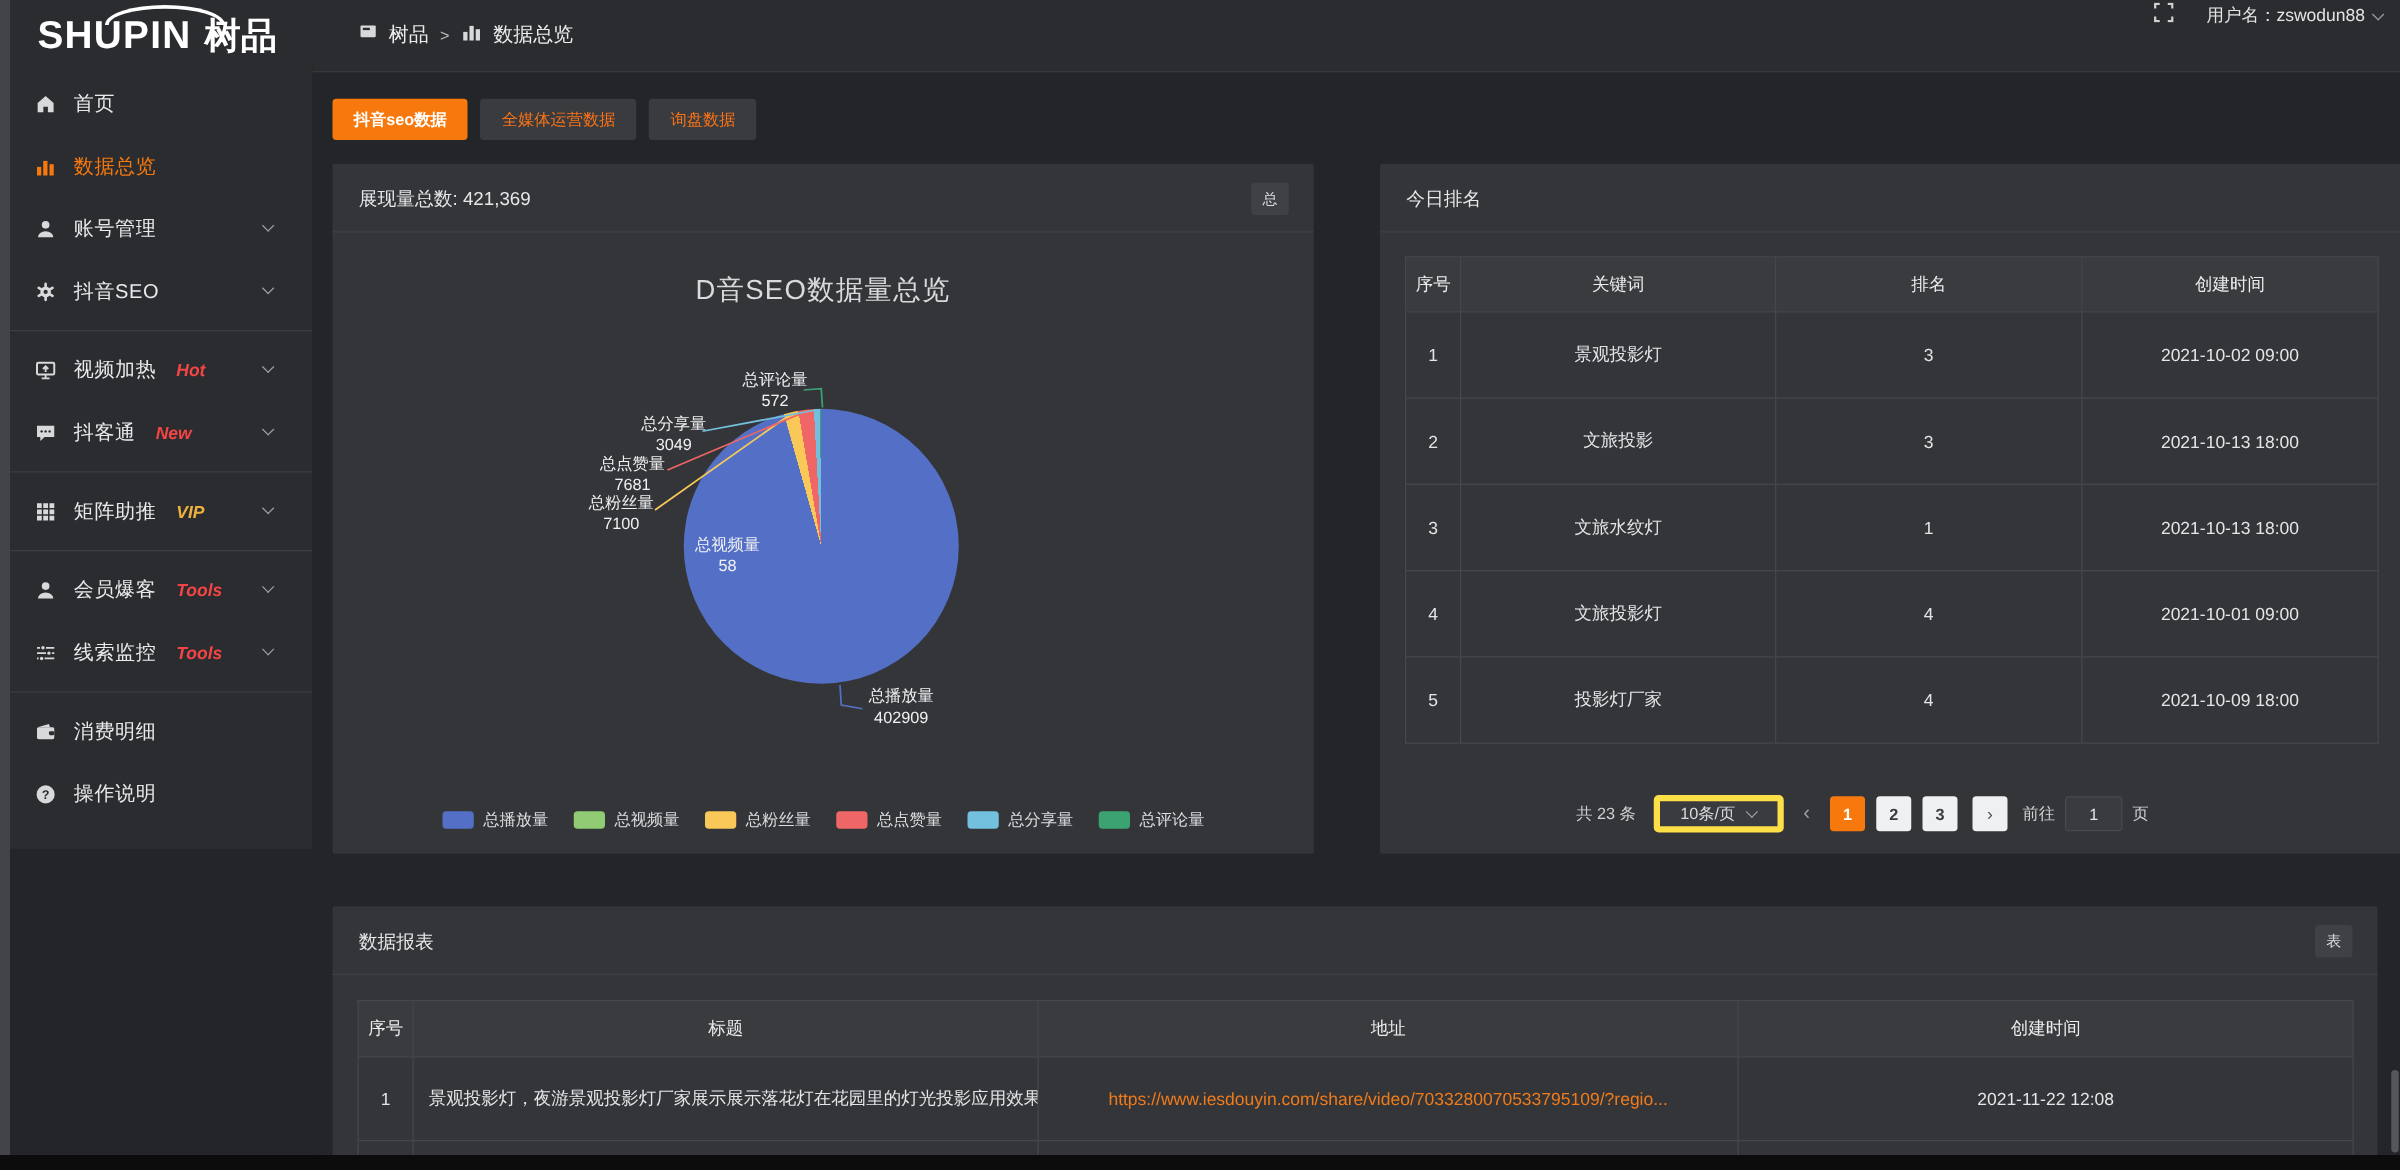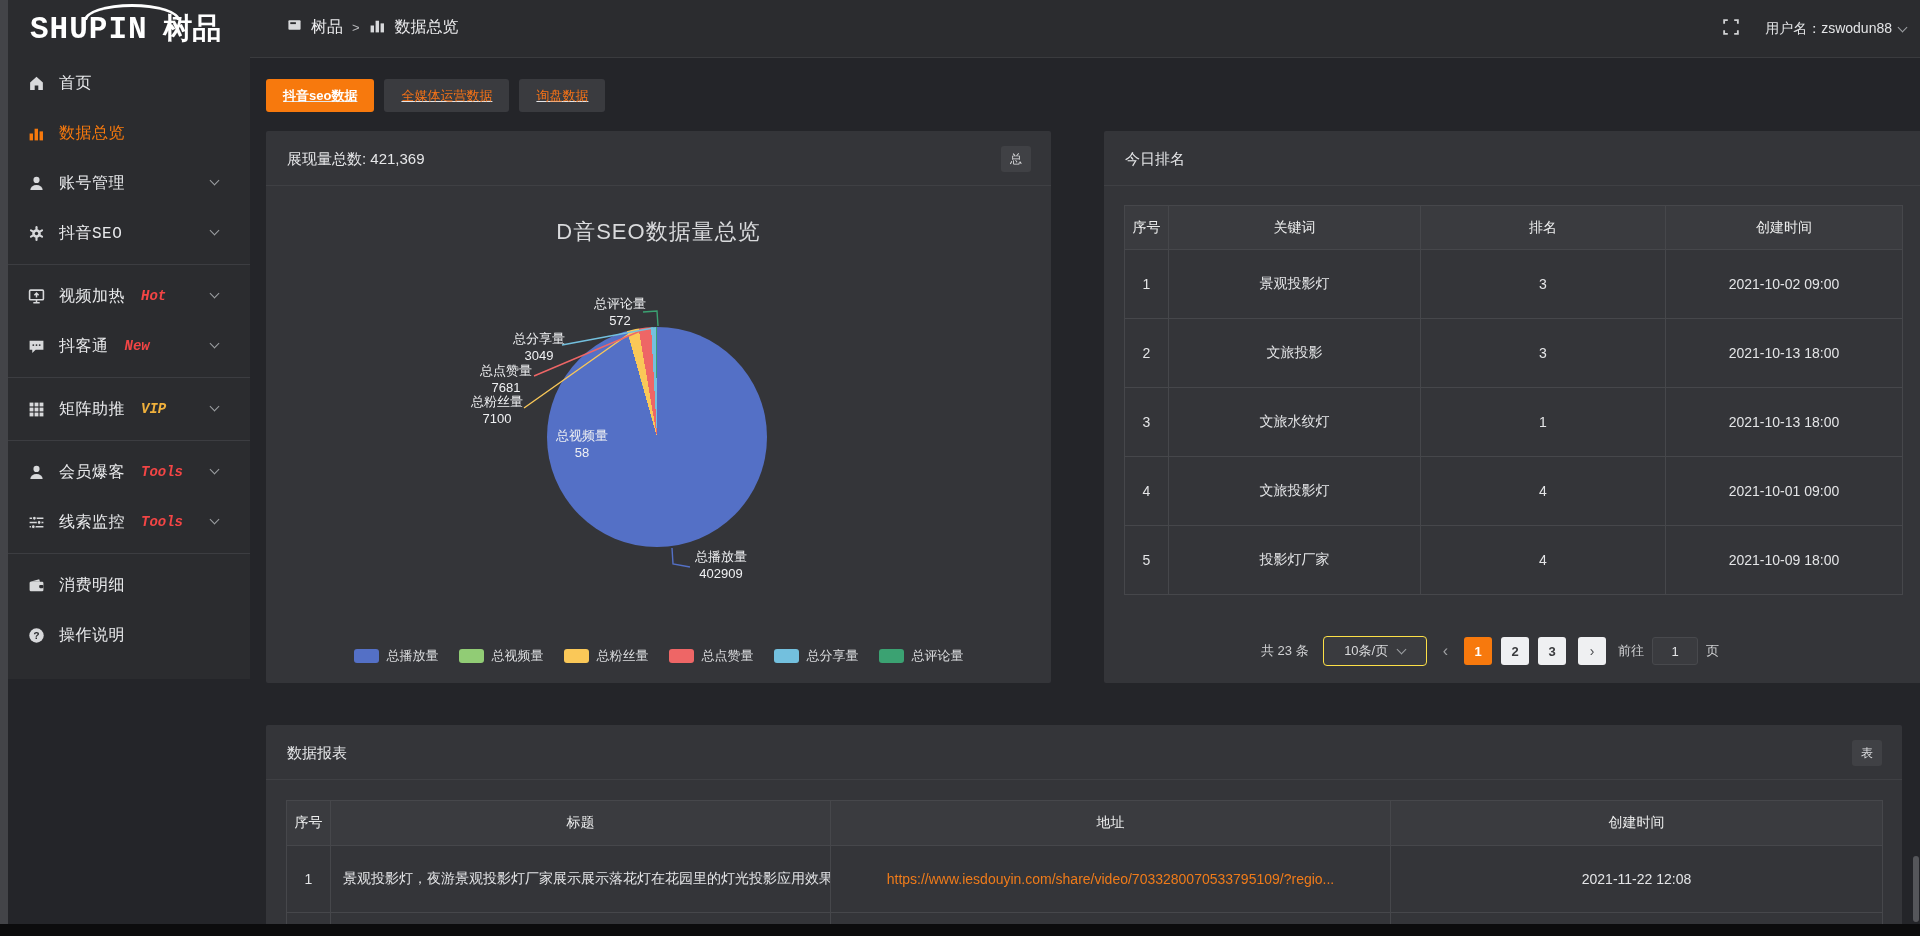--- a/index.html
+++ b/index.html
@@ -1,49 +1,49 @@
 <!DOCTYPE html>
 <html><head>
 <meta charset="utf-8">
 <style>
   * { margin:0; padding:0; box-sizing:border-box; }
   html,body { width:1920px; height:936px; overflow:hidden; background:#242529;
     font-family:"Liberation Sans","DejaVu Sans",sans-serif; color:#e4e5e7; }
   .abs { position:absolute; }
   
   #rail   { left:0; top:0; width:8px; height:936px; background:#434448; }
-  #sidebar{ left:8; left:8px; top:0; width:242px; height:679px; background:#2b2c2f;font-family:Liberation Mono, monospace; }
+  #sidebar{ left:8; left:8px; top:0; width:242px; height:679px; background:#2b2c2f; }
   #header { left:250px; top:0; width:1670px; height:58px; background:#2b2c2f; border-bottom:1px solid #3a3b3e; }
   #content{ left:250px; top:58px; width:1670px; height:878px; background:#242529; }
   #bottombar { left:0; top:924px; width:1920px; height:12px; background:#0c0c0d; z-index:40; }
   #scroll-thumb { left:1913px; top:856px; width:6px; height:66px; background:#55565a; border-radius:3px; z-index:41; }
   
   #logo { left:22px; top:9px; height:40px; white-space:nowrap; z-index:5; }
   #logo .arc { position:absolute; left:54px; top:-5px; width:96px; height:16px;
     border:3px solid #fff; border-bottom:none; border-radius:50% 50% 0 0/100% 100% 0 0; }
   .logo-latin { font-size:31px; font-weight:bold; color:#fff; letter-spacing:1px; }
   .logo-cjk   { font-size:29px; font-weight:bold; color:#fff; margin-left:6px; }
   
   #breadcrumb { left:37px; top:17px; display:flex; align-items:center; gap:9px; font-size:16px; color:#ececee; }
   #breadcrumb .sep { color:#b9babc; font-size:13px; }
-  #user-area { right:14px; top:19px; display:flex; align-items:center; gap:26px; }
+  #user-area { right:14px; top:2px; display:flex; align-items:center; gap:26px; }
   #user-area .uname { font-size:14px; color:#e3e4e6; display:flex; align-items:center; gap:7px; }
   .chev { width:7px; height:7px; border-right:1.5px solid #9da0a3; border-bottom:1.5px solid #9da0a3;
     transform:rotate(45deg); display:inline-block; margin-top:-3px; }
   
   #side-items { position:absolute; left:0; top:58px; width:242px; }
   .side-item { position:relative; height:50px; display:flex; align-items:center; padding-left:18px; cursor:pointer; }
   .side-item .s-icon { width:20px; height:20px; display:flex; align-items:center; justify-content:center; }
   .side-item .s-label { font-size:16px; color:#e9eaec; margin-left:13px; font-weight:500; letter-spacing:.5px; }
   .side-item.active .s-label { color:#f7790d; }
   .side-item .s-badge { font-size:14px; font-weight:bold; font-style:italic; margin-left:16px; }
   .side-item .s-chev { position:absolute; right:32px; top:22px; }
   .side-divider { height:1px; background:#3c3d41; margin:6px 0; }
   
-  #tabs { left:16px; top:21px; display:flex; gap:10px;text-decoration:underline; }
+  #tabs { left:16px; top:21px; display:flex; gap:10px; }
   .tab { height:33px; padding:0 17px; border-radius:3px; background:#3a3b3f; color:#f97316;
          font-size:13px; display:flex; align-items:center; cursor:pointer; }
   .tab.active { background:#f7790d; color:#fff; font-weight:bold; }
   
   .panel { position:absolute; background:#343539; border-radius:2px; }
   #panel-pie     { left:16px;  top:73px;  width:785px;  height:552px; }
   #panel-ranking { left:854px; top:73px;  width:910px;  height:552px; }
   #panel-report  { left:16px;  top:667px; width:1636px; height:320px; }
   .panel-head { position:absolute; left:0; top:0; right:0; height:55px; border-bottom:1px solid #3f4044; }
   .panel-title { position:absolute; left:21px; top:19px; font-size:15px; color:#e6e7e9; }
@@ -69,21 +69,21 @@
   #rank-table th { height:44px; }
   #rank-table td { height:69px; }
   #report-table { position:absolute; left:20px; top:75px; width:1596px; }
   #report-table th { height:45px; }
   #report-table td { height:67px; }
   #report-table td.cell-title { text-align:left; padding-left:12px; }
   a.report-link { color:#ef7b1a; text-decoration:none; }
   
   #pagination { position:absolute; left:157px; top:505px; height:30px; display:flex; align-items:center; gap:12px; }
   #pagination .total { font-size:13px; color:#cfd0d2; margin-right:2px; }
-  .size-select { width:104px; height:30px; background:#3a3b3f; border:1px solid #fde047; border-radius:4px;
+  .size-select { width:104px; height:30px; background:#3a3b3f; border:5px solid #fde047; border-radius:4px;
     display:flex; align-items:center; justify-content:center; gap:10px; font-size:13px; color:#d8d9db; cursor:pointer; }
   .pg-prev { color:#9fa0a3; font-size:16px; padding:0 4px; cursor:pointer; }
   .pg-btn { width:28px; height:28px; border-radius:3px; background:#eff0f2; color:#3a3b3e; font-size:13px;
     font-weight:bold; display:flex; align-items:center; justify-content:center; cursor:pointer; }
   .pg-btn.active { background:#f7790d; color:#fff; }
   .pg-next { width:28px; height:28px; border-radius:3px; background:#eff0f2; color:#4a4b4e; font-size:14px;
     display:flex; align-items:center; justify-content:center; cursor:pointer; }
   .jump { display:flex; align-items:center; gap:8px; font-size:13px; color:#cfd0d2; }
   .jump input { width:46px; height:28px; background:#3a3b3f; border:1px solid #48494d; border-radius:3px;
     color:#e4e5e7; text-align:center; font-size:13px; }

